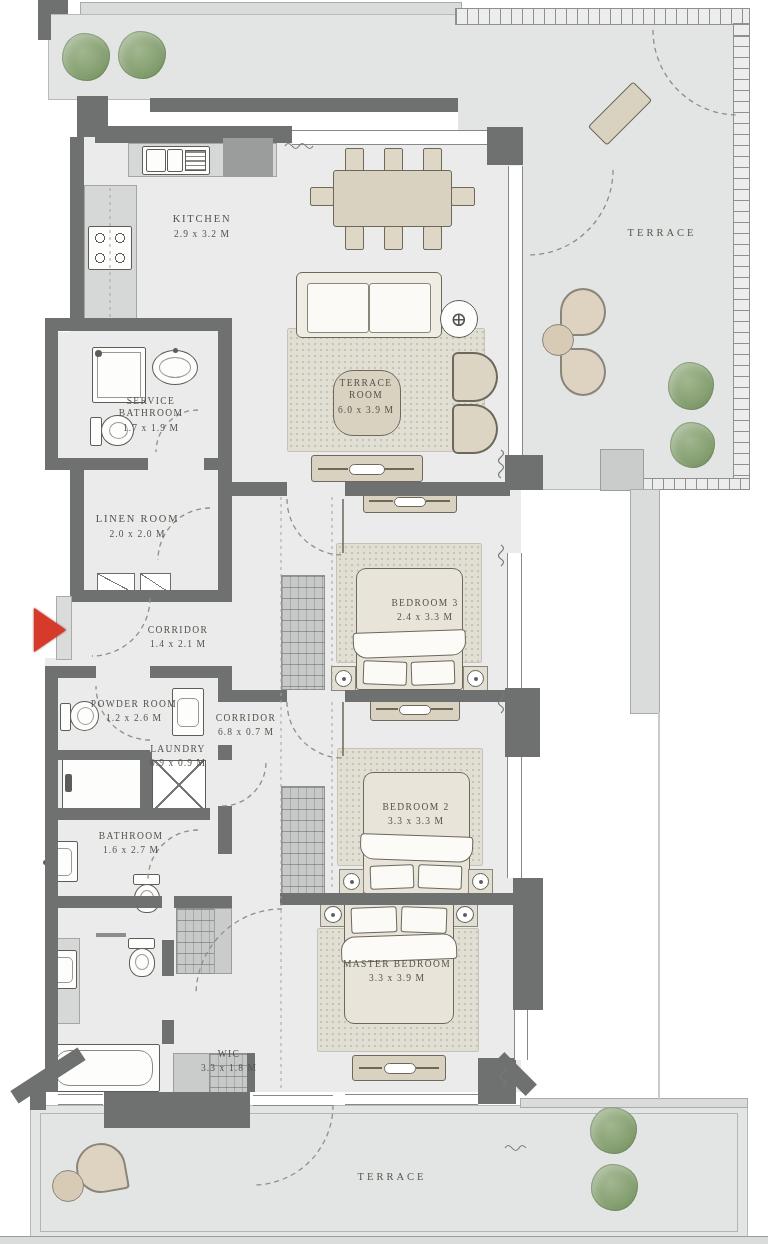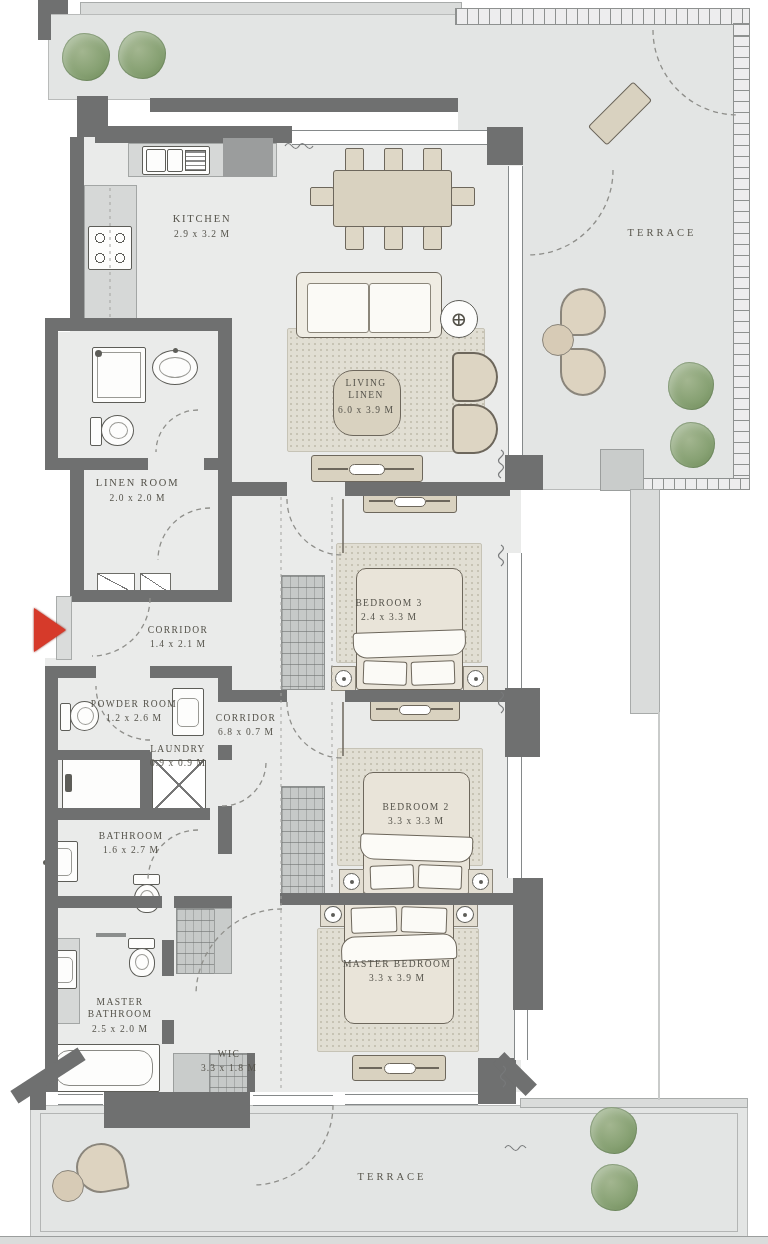--- a/index.html
+++ b/index.html
@@ -345,59 +345,59 @@
   <div class="abs arrow" style="left:34px;top:608px"></div>
 
   <div class="abs lbl" style="left:142px;top:212px;width:120px">
     <div>KITCHEN</div>
     <div class="dims">2.9 x 3.2 M</div>
   </div>
   <div class="abs lbl terr" style="left:600px;top:226px;width:124px">
     <div>TERRACE</div>
   </div>
   <div class="abs lbl small" style="left:331px;top:377px;width:70px">
-    <div>LIVING LINEN</div>
+    <div>TERRACE ROOM</div>
     <div class="dims">6.0 x 3.9 M</div>
   </div>
-  <div class="abs lbl" style="left:85px;top:476px;width:105px">
+  <div class="abs lbl small" style="left:95px;top:395px;width:112px">
+    <div>SERVICE BATHROOM</div>
+    <div class="dims">1.7 x 1.9 M</div>
+  </div>
+  <div class="abs lbl" style="left:85px;top:512px;width:105px">
     <div>LINEN ROOM</div>
     <div class="dims">2.0 x 2.0 M</div>
   </div>
   <div class="abs lbl small" style="left:118px;top:624px;width:120px">
     <div>CORRIDOR</div>
     <div class="dims">1.4 x 2.1 M</div>
   </div>
   <div class="abs lbl small" style="left:90px;top:698px;width:88px">
     <div>POWDER ROOM</div>
     <div class="dims">1.2 x 2.6 M</div>
   </div>
   <div class="abs lbl small" style="left:190px;top:712px;width:112px">
     <div>CORRIDOR</div>
     <div class="dims">6.8 x 0.7 M</div>
   </div>
-  <div class="abs lbl small" style="left:325px;top:597px;width:128px">
+  <div class="abs lbl small" style="left:361px;top:597px;width:128px">
     <div>BEDROOM 3</div>
     <div class="dims">2.4 x 3.3 M</div>
   </div>
   <div class="abs lbl small" style="left:123px;top:743px;width:110px">
     <div>LAUNDRY</div>
     <div class="dims">0.9 x 0.9 M</div>
   </div>
   <div class="abs lbl small" style="left:66px;top:830px;width:130px">
     <div>BATHROOM</div>
     <div class="dims">1.6 x 2.7 M</div>
   </div>
   <div class="abs lbl small" style="left:352px;top:801px;width:128px">
     <div>BEDROOM 2</div>
     <div class="dims">3.3 x 3.3 M</div>
   </div>
-  <div class="abs lbl small" style="left:64px;top:996px;width:112px">
-    <div>MASTER BATHROOM</div>
-    <div class="dims">2.5 x 2.0 M</div>
-  </div>
   <div class="abs lbl small" style="left:174px;top:1048px;width:110px">
     <div>WIC</div>
     <div class="dims">3.3 x 1.8 M</div>
   </div>
   <div class="abs lbl small" style="left:342px;top:958px;width:110px">
     <div>MASTER BEDROOM</div>
     <div class="dims">3.3 x 3.9 M</div>
   </div>
   <div class="abs lbl terr" style="left:330px;top:1170px;width:124px">
     <div>TERRACE</div>

